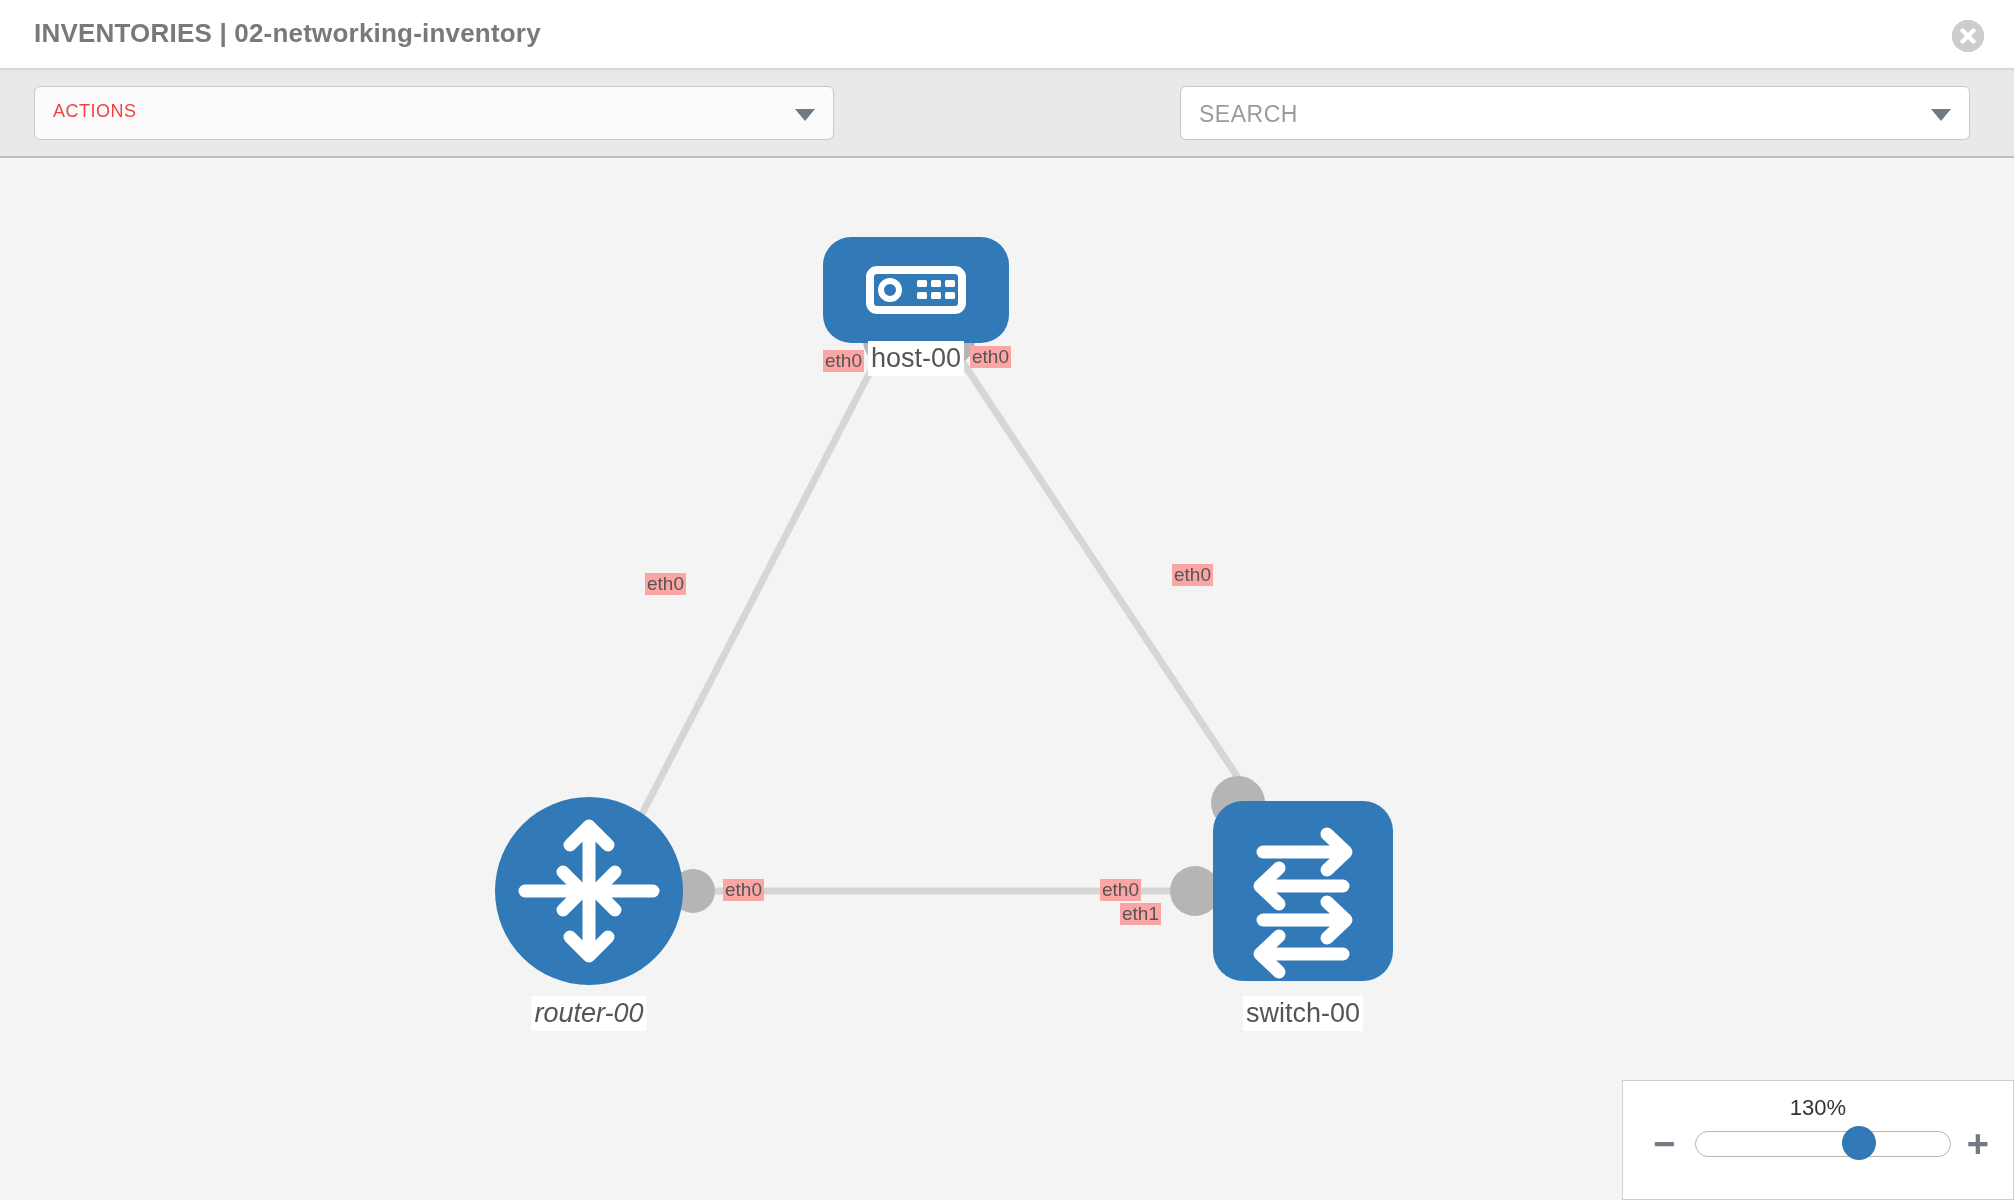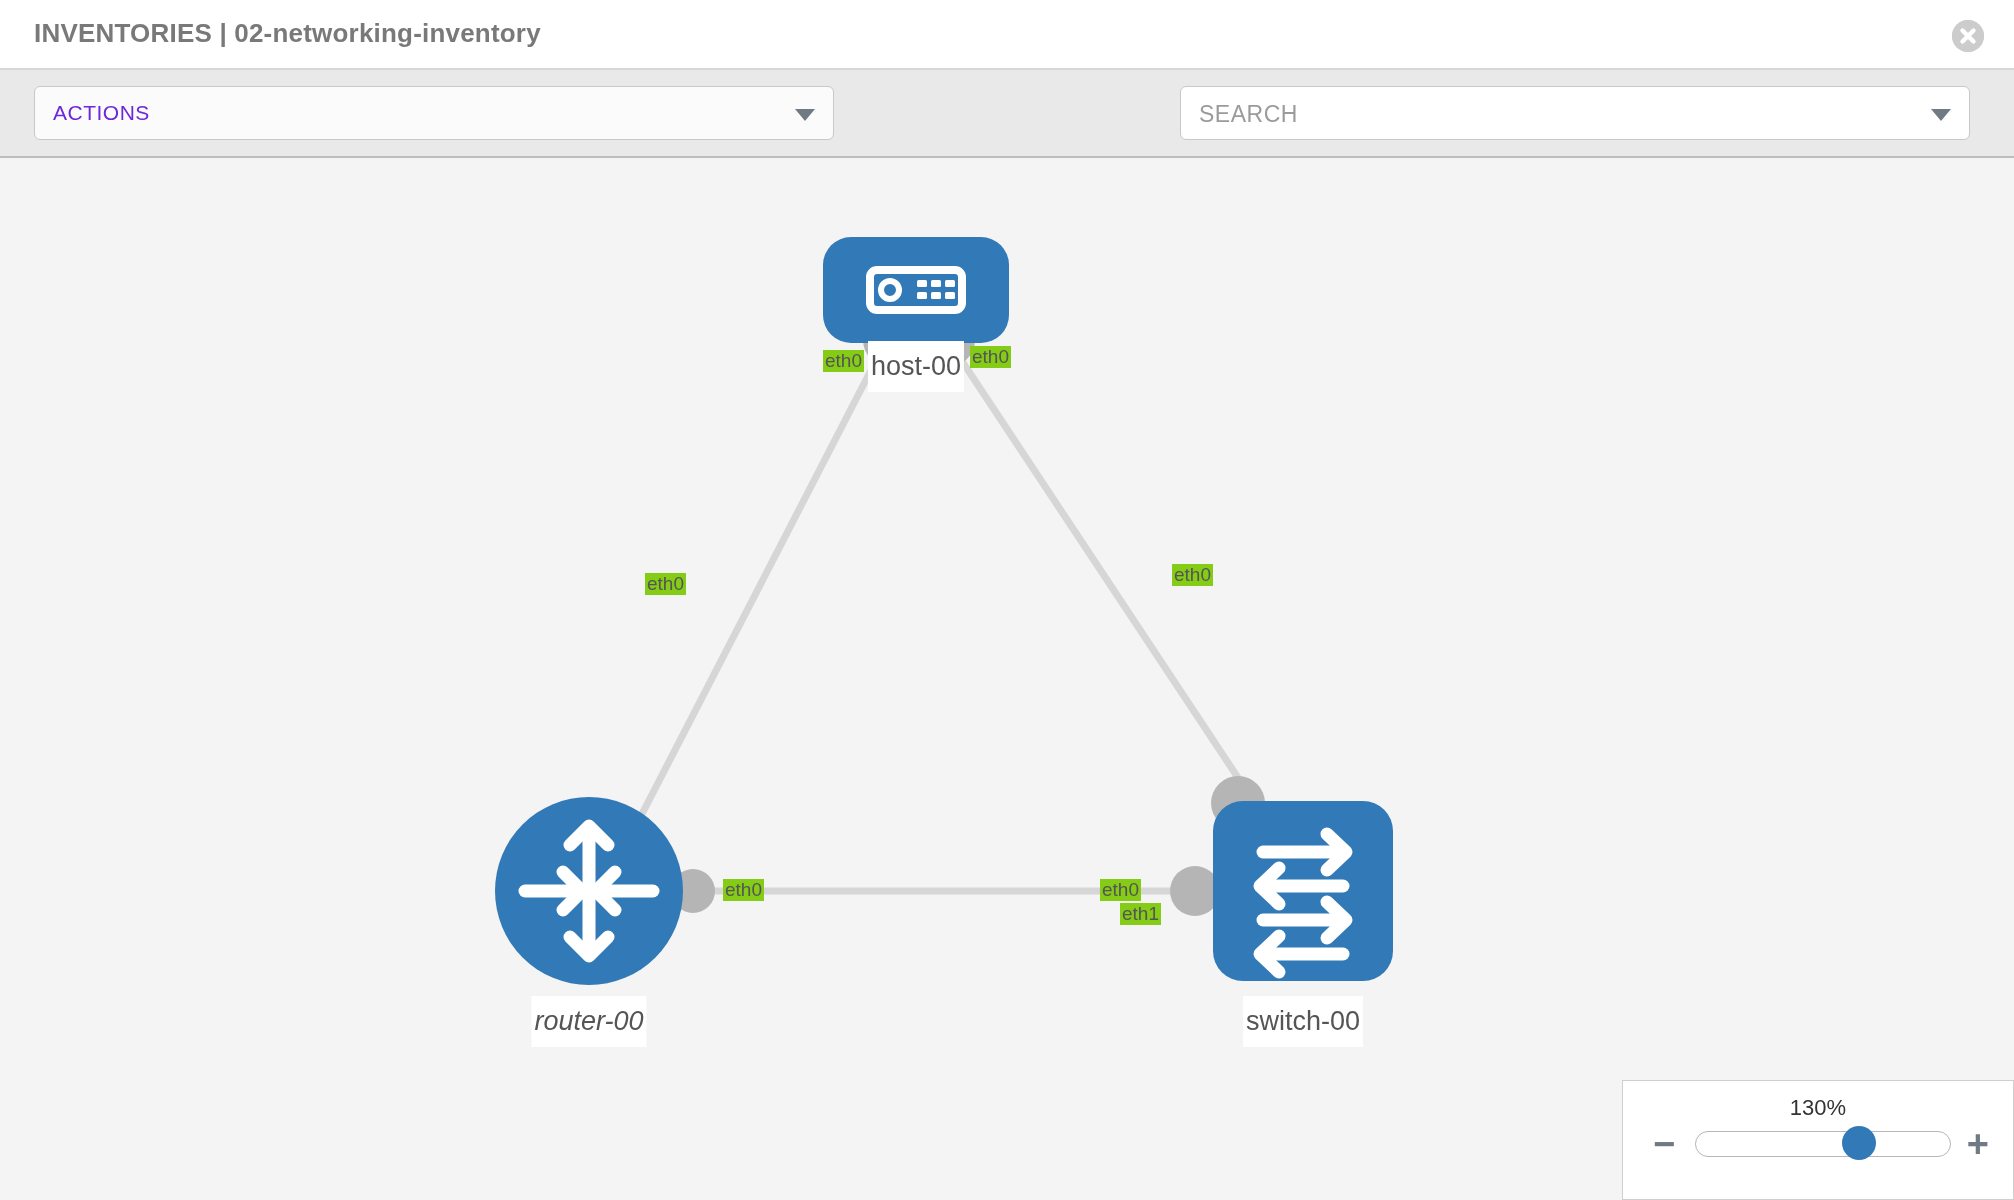--- a/index.html
+++ b/index.html
@@ -70,22 +70,22 @@
     background: #fbfbfb;
     border: 1px solid #c8c8c8;
     border-radius: 6px;
     box-sizing: border-box;
     cursor: pointer;
   }
   .actions-select .label {
     position: absolute;
     left: 18px;
     top: 14px;
-    font-size: 21px;
-    color: #6d28d9;
+    font-size: 18px;
+    color: #ef4444;
     letter-spacing: 0.5px;
   }
   .caret {
     position: absolute;
     right: 18px;
     top: 22px;
     width: 0; height: 0;
     border-left: 10px solid transparent;
     border-right: 10px solid transparent;
     border-top: 12px solid #6f7a85;
@@ -133,29 +133,29 @@
     overflow: hidden;
   }
   .canvas svg { position:absolute; top:0; left:0; }
 
   
   .node-label {
     position: absolute;
     font-size: 27px;
     color: #555555;
     background: #ffffff;
-    padding: 10px 3px;
+    padding: 2px 3px;
     white-space: nowrap;
     transform: translateX(-50%);
   }
   .edge-label {
     position: absolute;
     font-size: 19px;
     color: #555555;
-    background: #84cc16;
+    background: #fca5a5;
     padding: 0 2px;
     white-space: nowrap;
   }
 
   
   .zoom-panel {
     position: absolute;
     left: 1622px;
     top: 1080px;
     width: 392px;

